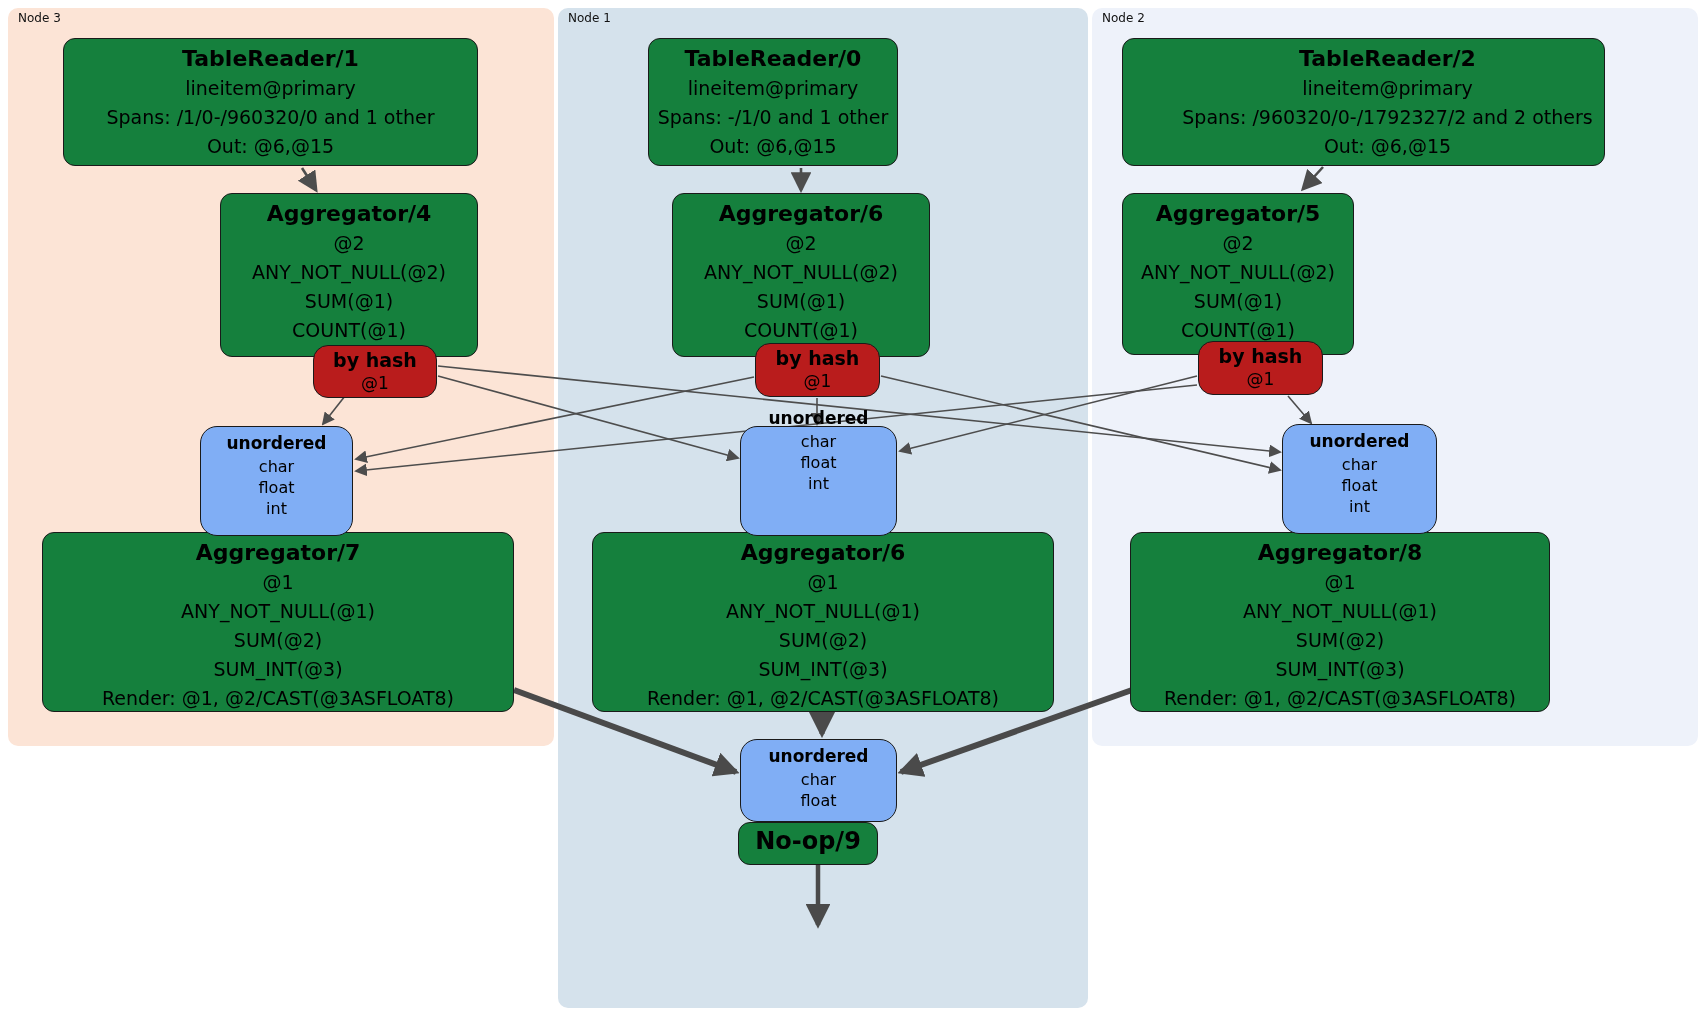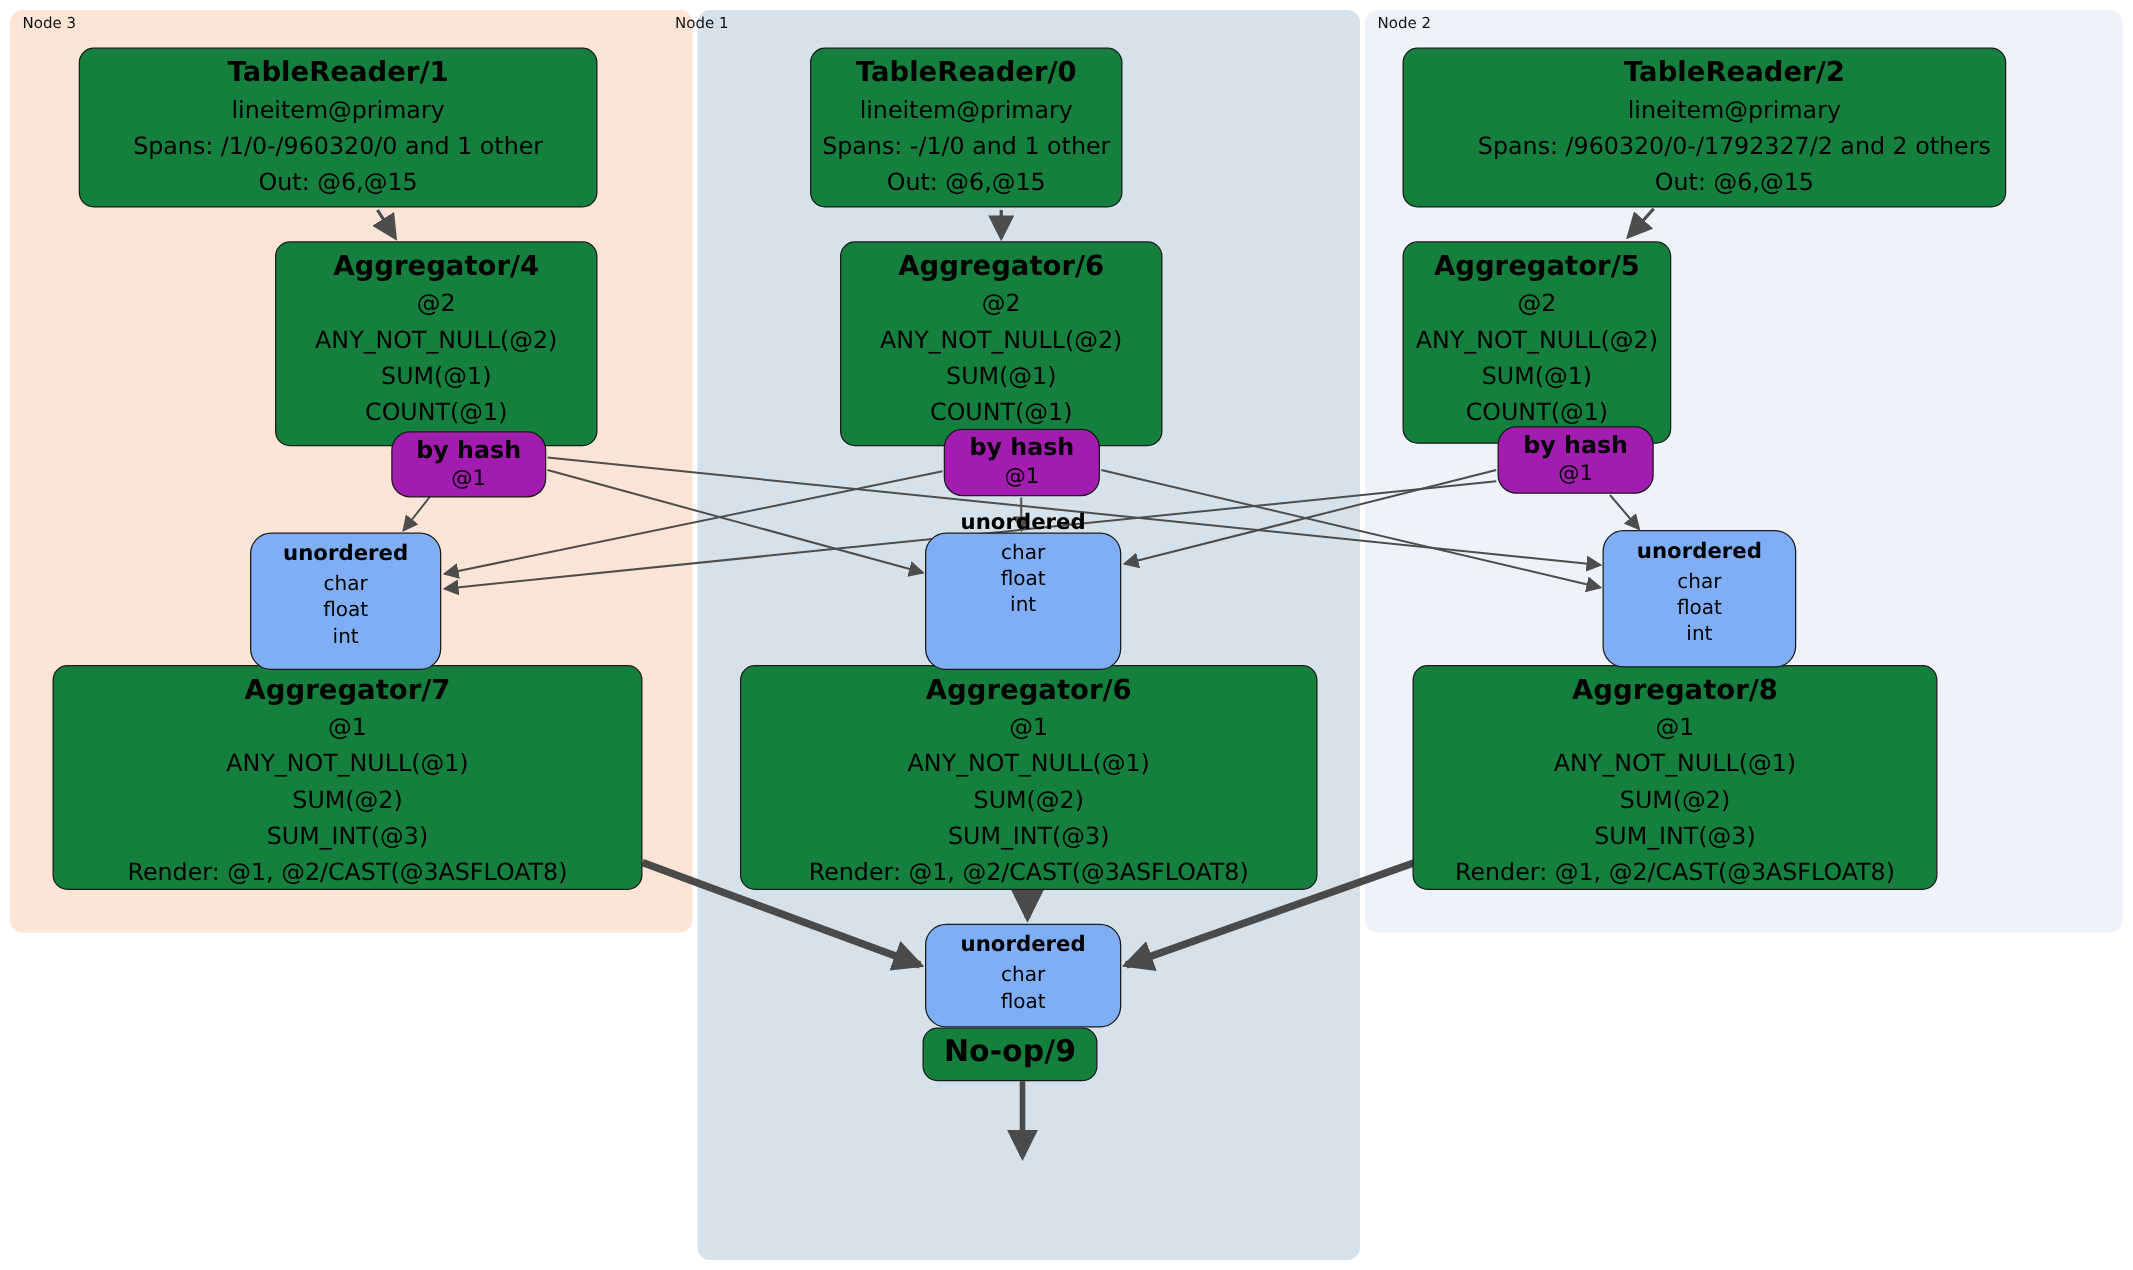--- a/index.html
+++ b/index.html
@@ -12,21 +12,21 @@
   .region-label{position:absolute;font-size:12px;color:#111;z-index:1;}
   #edges{position:absolute;left:0;top:0;z-index:1;}
   .pbox{
     position:absolute;background:#15803d;border:1.6px solid #1a1a1a;
     border-radius:12px;text-align:center;z-index:2;box-sizing:border-box;
     padding-top:5px;
   }
   .pbox .title{font-weight:bold;font-size:22px;line-height:30px;white-space:nowrap;}
   .pbox .bl{font-size:19px;line-height:29px;white-space:nowrap;}
   .router{
-    position:absolute;background:#a21caf;border:1.6px solid #1a1a1a;
+    position:absolute;background:#b91c1c;border:1.6px solid #1a1a1a;
     border-radius:15px;text-align:center;z-index:3;box-sizing:border-box;
   }
   .router .rl{font-weight:bold;font-size:19px;line-height:24px;margin-top:2px;}
   .router .rd{font-size:17px;line-height:22px;}
   .sync{
     position:absolute;background:#80aef5;border:1.6px solid #1a1a1a;
     border-radius:17px;text-align:center;z-index:3;box-sizing:border-box;
   }
   .sync .sl{font-weight:bold;font-size:17px;line-height:25px;margin-top:4px;}
   .sync .sd{font-size:16px;line-height:21px;}
@@ -35,21 +35,21 @@
 </head>
 <body>
 
 <div id="canvas">
 
   <div class="region" style="left:8px;top:8px;width:546px;height:738px;background:#fce4d6;"></div>
   <div class="region" style="left:558px;top:8px;width:530px;height:1000px;background:#d5e2ec;"></div>
   <div class="region" style="left:1092px;top:8px;width:606px;height:738px;background:#eef2fa;"></div>
 
   <div class="region-label" style="left:18px;top:11px;">Node 3</div>
-  <div class="region-label" style="left:540px;top:11px;">Node 1</div>
+  <div class="region-label" style="left:568px;top:11px;">Node 1</div>
   <div class="region-label" style="left:1102px;top:11px;">Node 2</div>
 
   <svg id="edges" width="1706" height="1016">
     <defs>
       <marker id="arr-s" viewBox="0 0 10 10" refX="8.5" refY="5" markerWidth="8" markerHeight="8" orient="auto">
         <path d="M0,0 L10,5 L0,10 z" fill="#4d4d4d"></path>
       </marker>
       <marker id="arr-m" viewBox="0 0 10 10" refX="8.5" refY="5" markerWidth="5.5" markerHeight="5.5" orient="auto">
         <path d="M0,0 L10,5 L0,10 z" fill="#4a4a4a"></path>
       </marker>
@@ -127,21 +127,21 @@
     <div class="bl">Render: @1, @2/CAST(@3ASFLOAT8)</div>
   </div>
 
   <div class="pbox" style="left:1122px;top:38px;width:483px;height:128px;padding-left:48px;">
     <div class="title">TableReader/2</div>
     <div class="bl">lineitem@primary</div>
     <div class="bl">Spans: /960320/0-/1792327/2 and 2 others</div>
     <div class="bl">Out: @6,@15</div>
   </div>
 
-  <div class="pbox" style="left:1122px;top:193px;width:215px;height:162px;">
+  <div class="pbox" style="left:1122px;top:193px;width:232px;height:162px;">
     <div class="title">Aggregator/5</div>
     <div class="bl">@2</div>
     <div class="bl">ANY_NOT_NULL(@2)</div>
     <div class="bl">SUM(@1)</div>
     <div class="bl">COUNT(@1)</div>
   </div>
 
   <div class="pbox" style="left:1130px;top:532px;width:420px;height:180px;">
     <div class="title">Aggregator/8</div>
     <div class="bl">@1</div>

